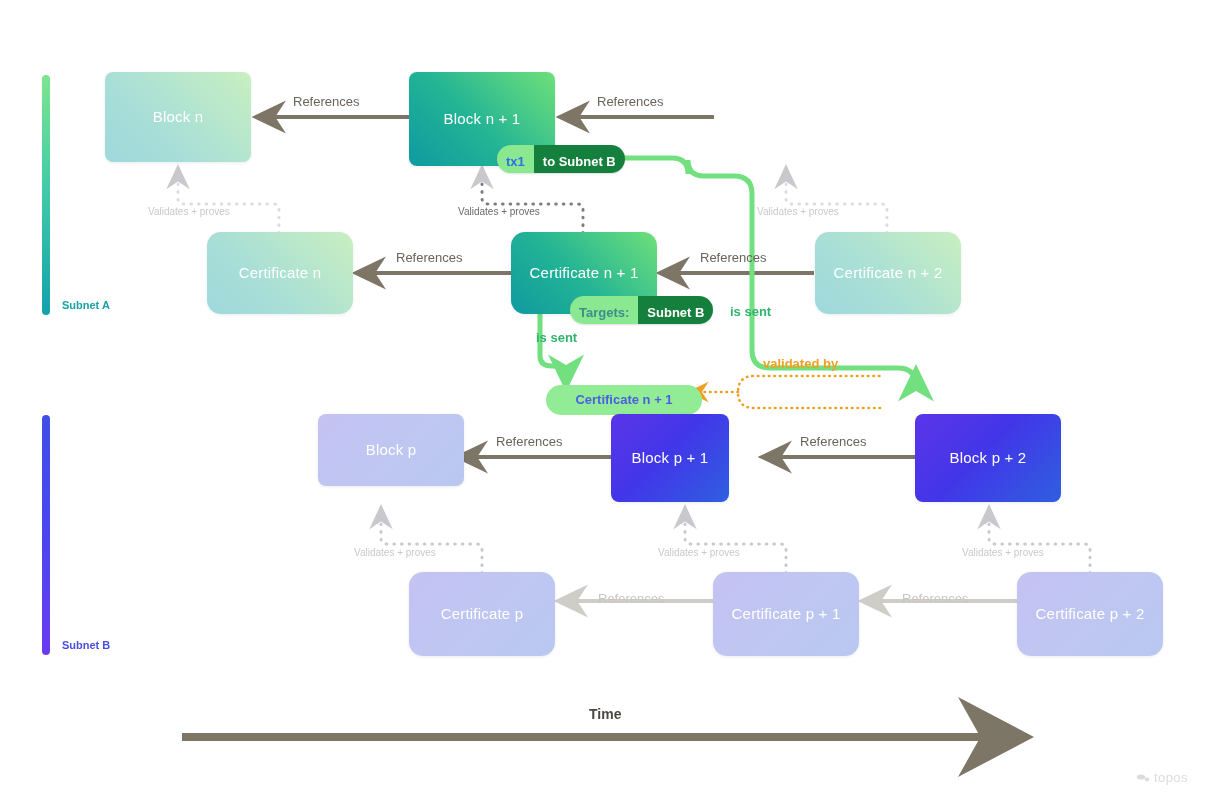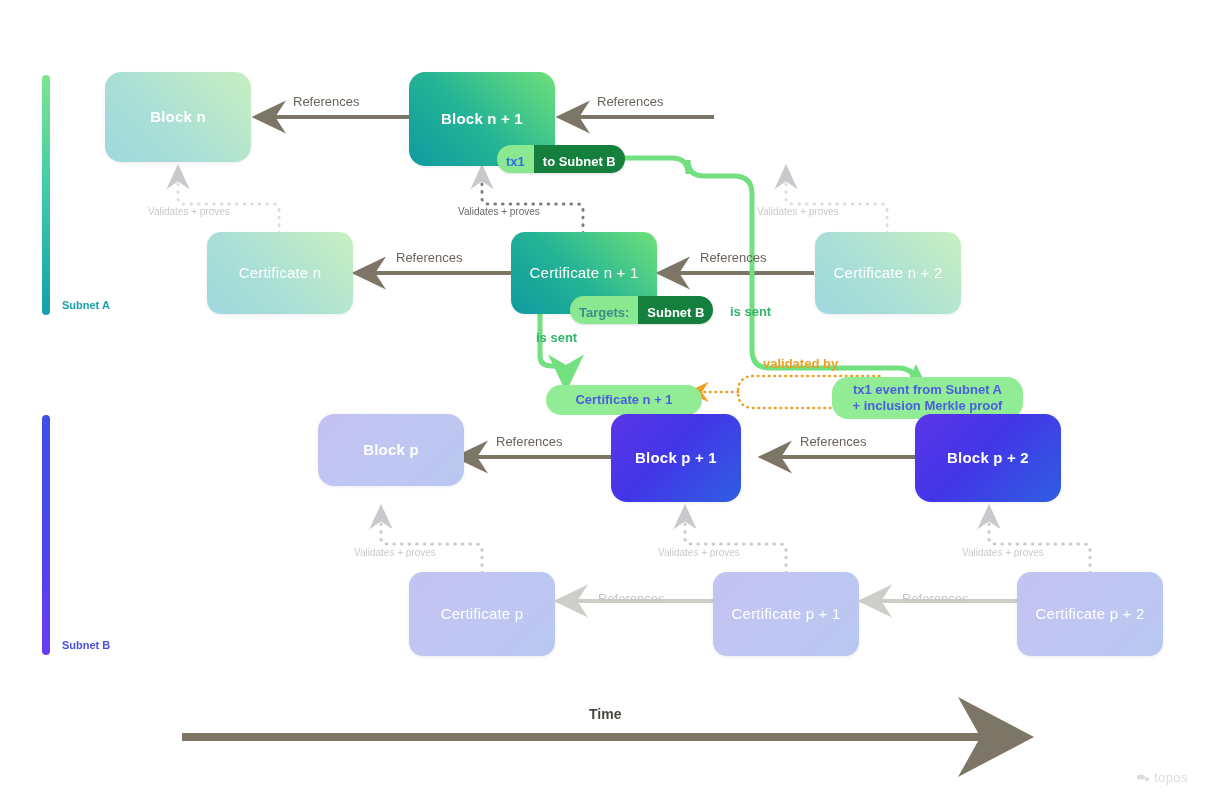--- a/index.html
+++ b/index.html
@@ -14,21 +14,21 @@
   #wires{position:absolute;left:0;top:0;width:1216px;height:808px;}
 
   
   .node{
     position:absolute;border-radius:14px;
     display:flex;align-items:center;justify-content:center;
     color:#ffffff;font-size:15px;letter-spacing:.2px;
     text-align:center;line-height:1.2;
     box-shadow:0 1px 3px rgba(60,70,90,.10);
   }
-  .node.block{border-radius:16px;font-weight:bold;}
+  .node.block{border-radius:8px;}
   .faded-a{background:linear-gradient(45deg,#9fd8dd 0%,#a9dfd6 40%,#c8efc0 100%);}
   .strong-a{background:linear-gradient(45deg,#0f9aa0 0%,#23b495 45%,#6fe07a 100%);}
   .faded-b{background:linear-gradient(135deg,#c4c2f2 0%,#bfc6f2 50%,#b9c8f0 100%);}
   .strong-b{background:linear-gradient(135deg,#5b35e8 0%,#4236e8 45%,#2f5fe0 100%);}
 
   
   .badge{
     position:absolute;height:28px;display:flex;align-items:stretch;
     border-radius:14px;overflow:hidden;font-size:13px;font-weight:bold;
     box-shadow:0 1px 2px rgba(60,70,90,.18);
@@ -180,27 +180,23 @@
   <div class="node strong-a" style="left:511px;top:232px;width:146px;height:82px;">Certificate n + 1</div>
   <div class="node faded-a" style="left:815px;top:232px;width:146px;height:82px;">Certificate n + 2</div>
 
   <div class="badge" style="left:570px;top:296px;">
     <span class="seg seg-green-dark">Targets:</span>
     <span class="seg seg-blue">Subnet B</span>
   </div>
 
   <div class="pill" style="left:546px;top:385px;width:132px;height:30px;">Certificate n + 1</div>
 
-  <div class="pill" style="left:832px;top:377px;width:167px;height:42px;flex-direction:column;">
-    <span>tx1 event from Subnet A</span>
-    <span>+ inclusion Merkle proof</span>
-  </div>
 
   <div class="node block faded-b" style="left:318px;top:414px;width:146px;height:72px;">Block p</div>
-  <div class="node block strong-b" style="left:611px;top:414px;width:130px;height:88px;">Block p + 1</div>
+  <div class="node block strong-b" style="left:611px;top:414px;width:118px;height:88px;">Block p + 1</div>
   <div class="node block strong-b" style="left:915px;top:414px;width:146px;height:88px;">Block p + 2</div>
 
   <div class="node faded-b" style="left:409px;top:572px;width:146px;height:84px;">Certificate p</div>
   <div class="node faded-b" style="left:713px;top:572px;width:146px;height:84px;">Certificate p + 1</div>
   <div class="node faded-b" style="left:1017px;top:572px;width:146px;height:84px;">Certificate p + 2</div>
 
   <div class="lbl lbl-ref" style="left:293px;top:94px;">References</div>
   <div class="lbl lbl-ref" style="left:597px;top:94px;">References</div>
   <div class="lbl lbl-ref" style="left:396px;top:250px;">References</div>
   <div class="lbl lbl-ref" style="left:700px;top:250px;">References</div>

